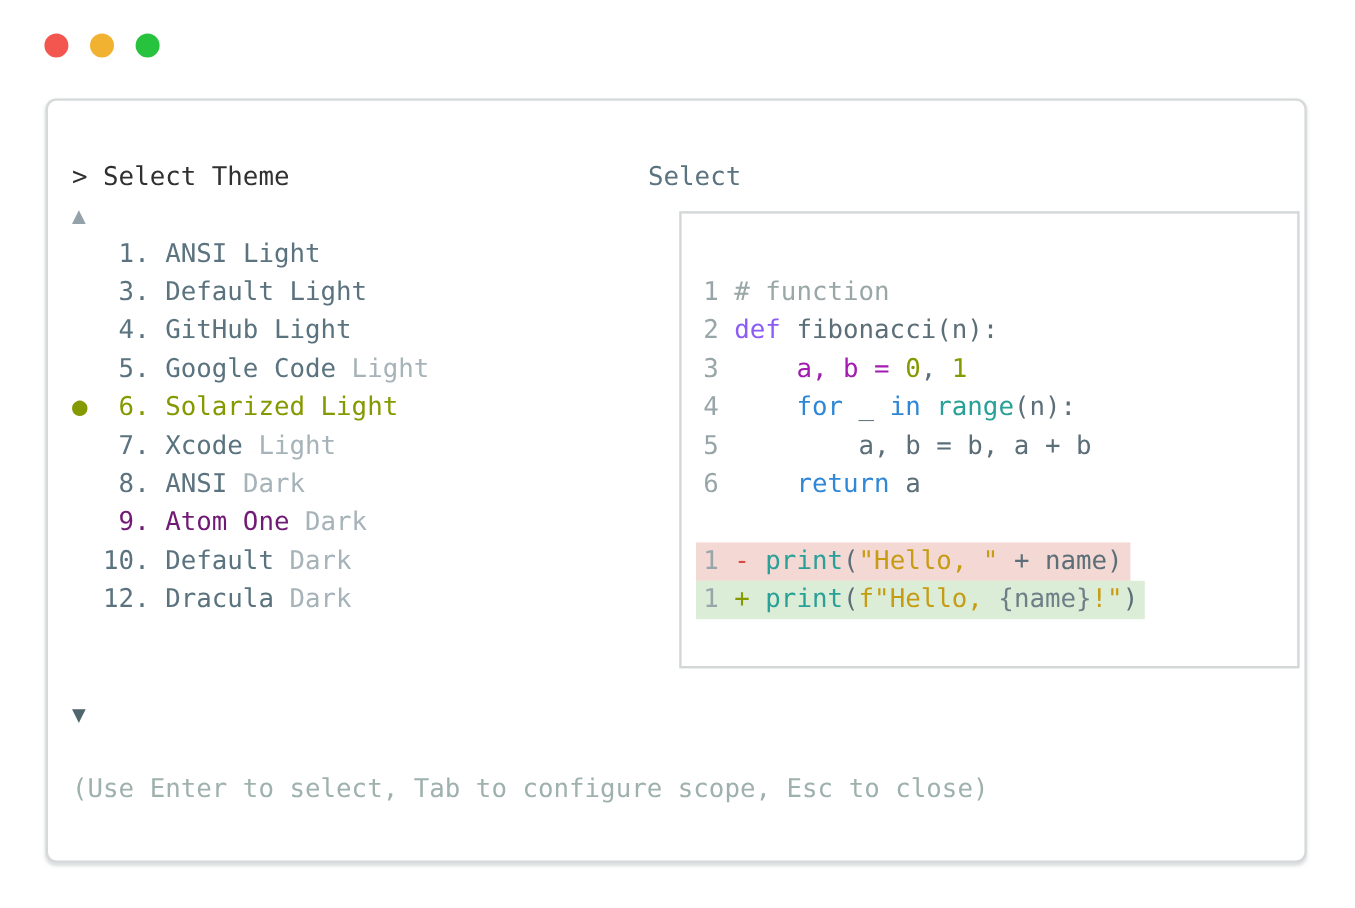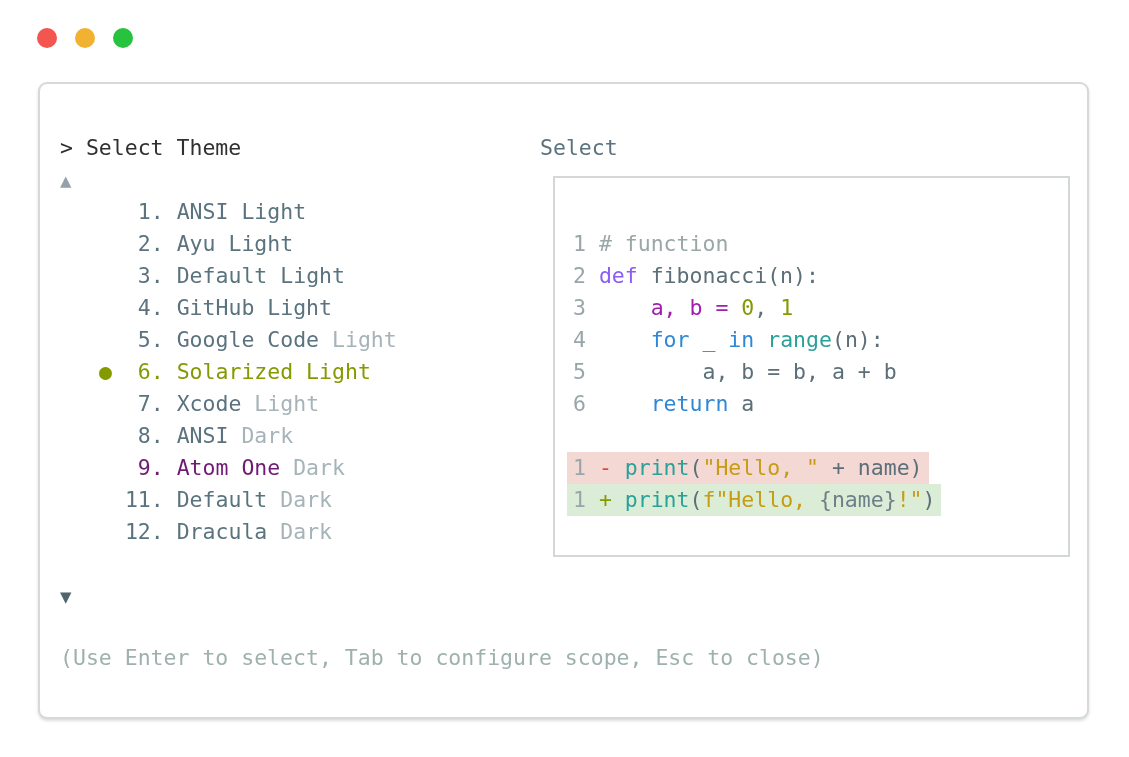--- a/index.html
+++ b/index.html
@@ -25,26 +25,26 @@
     border-radius: 9px;
     box-shadow: 0 2px 3px rgba(150,158,163,0.35);
   }
   .row { position: absolute; height: 32px; line-height: 32px; white-space: pre; }
   .title { left: 20px; top: 48px; color: #303030; }
   .arrow { left: 20px; font-size: 19px; }
   .arrow-up   { top: 80px;  color: #92a2a8; }
   .arrow-down { top: 496px; color: #51656e; }
   .help { left: 20px; top: 558px; color: #9fb1ae; }
 
-  .theme-list { position: absolute; left: 20px; top: 112px; margin-left: 39px; }
+  .theme-list { position: absolute; left: 20px; top: 112px; }
   .theme-row { height: 32px; line-height: 32px; white-space: pre; cursor: default; }
 
   .preview-label { left: 500px; top: 48px; color: #5a737e; }
   .preview-box {
-    position: absolute; left: 513px; top: 92px;
+    position: absolute; left: 526px; top: 92px;
     width: 517px; height: 381px;
     border: 2px solid #d3d7d8;
     background: #ffffff;
   }
   .code { position: absolute; left: 18px; top: 50px; }
   .code-line { height: 32px; line-height: 32px; white-space: pre; }
   .diff-bg { display: inline-block; padding: 0 6px; margin-left: -6px; }
 </style>
 </head>
 <body>
@@ -58,29 +58,28 @@
   </div>
 
   <div class="panel">
 
     <div class="row title" style="color: rgb(48, 48, 48);">&gt; Select Theme</div>
 
     <div class="row arrow arrow-up" style="color: rgb(146, 162, 168);">▲</div>
 
     <div class="theme-list">
         <div class="theme-row"><span style="color: rgb(133, 153, 0);"> </span><span style="color: rgb(90, 115, 126);">  1. ANSI</span><span style="color: rgb(90, 115, 126);"> Light</span></div>
-        <div class="theme-row"><span style="color: rgb(133, 153, 0);"> </span><span style="color: rgb(90, 115, 126);">  2. Ayu</span><span style="color: rgb(90, 115, 126);"> Light</span></div>
         <div class="theme-row"><span style="color: rgb(133, 153, 0);"> </span><span style="color: rgb(90, 115, 126);">  3. Default</span><span style="color: rgb(90, 115, 126);"> Light</span></div>
         <div class="theme-row"><span style="color: rgb(133, 153, 0);"> </span><span style="color: rgb(90, 115, 126);">  4. GitHub</span><span style="color: rgb(90, 115, 126);"> Light</span></div>
         <div class="theme-row"><span style="color: rgb(133, 153, 0);"> </span><span style="color: rgb(90, 115, 126);">  5. Google Code</span><span style="color: rgb(166, 179, 185);"> Light</span></div>
         <div class="theme-row"><span style="color: rgb(133, 153, 0);">●</span><span style="color: rgb(133, 153, 0); text-align: center;">  6. Solarized</span><span style="color: rgb(133, 153, 0);"> Light</span></div>
         <div class="theme-row"><span style="color: rgb(133, 153, 0);"> </span><span style="color: rgb(90, 115, 126);">  7. Xcode</span><span style="color: rgb(166, 179, 185);"> Light</span></div>
         <div class="theme-row"><span style="color: rgb(133, 153, 0);"> </span><span style="color: rgb(90, 115, 126);">  8. ANSI</span><span style="color: rgb(166, 179, 185);"> Dark</span></div>
         <div class="theme-row"><span style="color: rgb(133, 153, 0);"> </span><span style="color: #701a75;">  9. Atom One</span><span style="color: rgb(166, 179, 185);"> Dark</span></div>
-        <div class="theme-row"><span style="color: rgb(133, 153, 0);"> </span><span style="color: rgb(90, 115, 126);"> 11. Default</span><span style="color: rgb(166, 179, 185);"> Dark</span></div>
+        <div class="theme-row"><span style="color: rgb(133, 153, 0);"> </span><span style="color: rgb(90, 115, 126);"> 10. Default</span><span style="color: rgb(166, 179, 185);"> Dark</span></div>
         <div class="theme-row"><span style="color: rgb(133, 153, 0);"> </span><span style="color: rgb(90, 115, 126);"> 12. Dracula</span><span style="color: rgb(166, 179, 185);"> Dark</span></div>
       </div>
 
     <div class="row arrow arrow-down" style="color: rgb(81, 101, 110);">▼</div>
 
     <div class="row help" style="color: rgb(159, 177, 174);">(Use Enter to select, Tab to configure scope, Esc to close)</div>
 
     <div class="row preview-label" style="color: rgb(90, 115, 126);">Select</div>
 
     <div class="preview-box">

